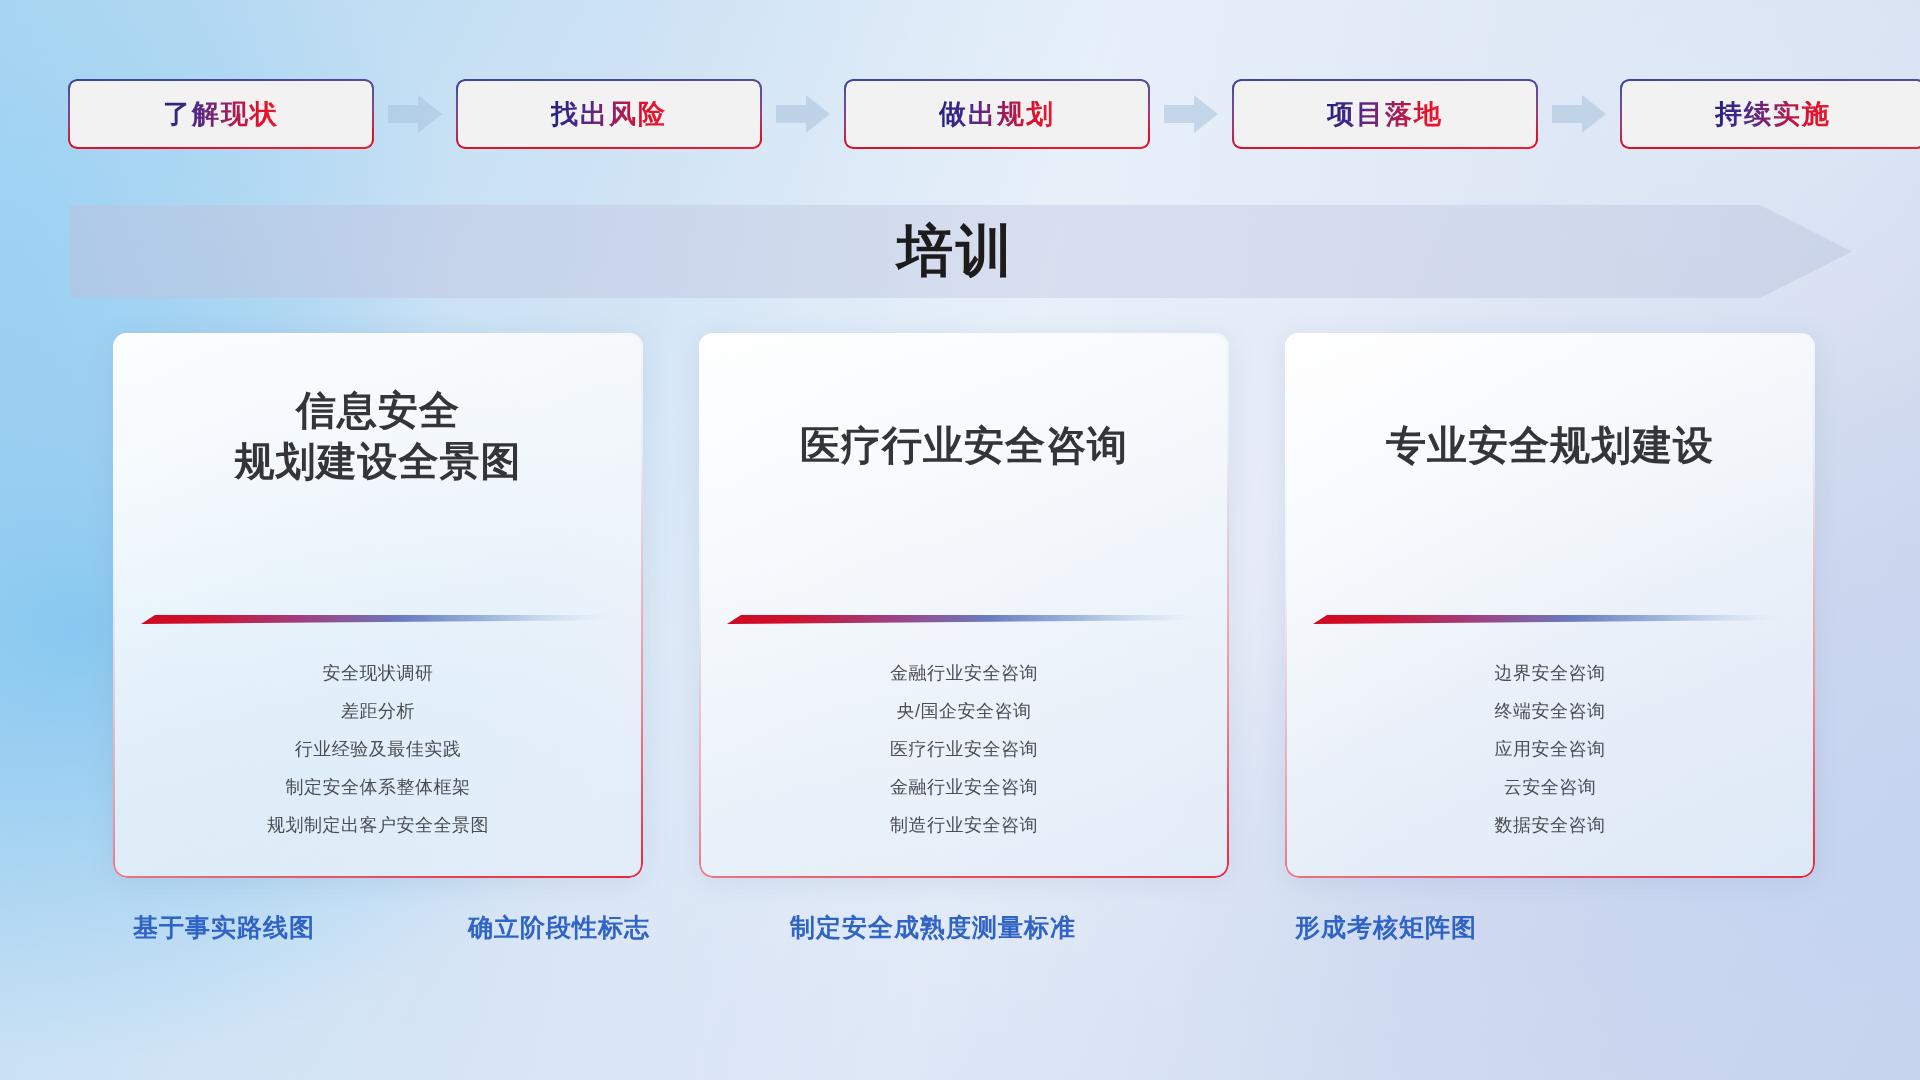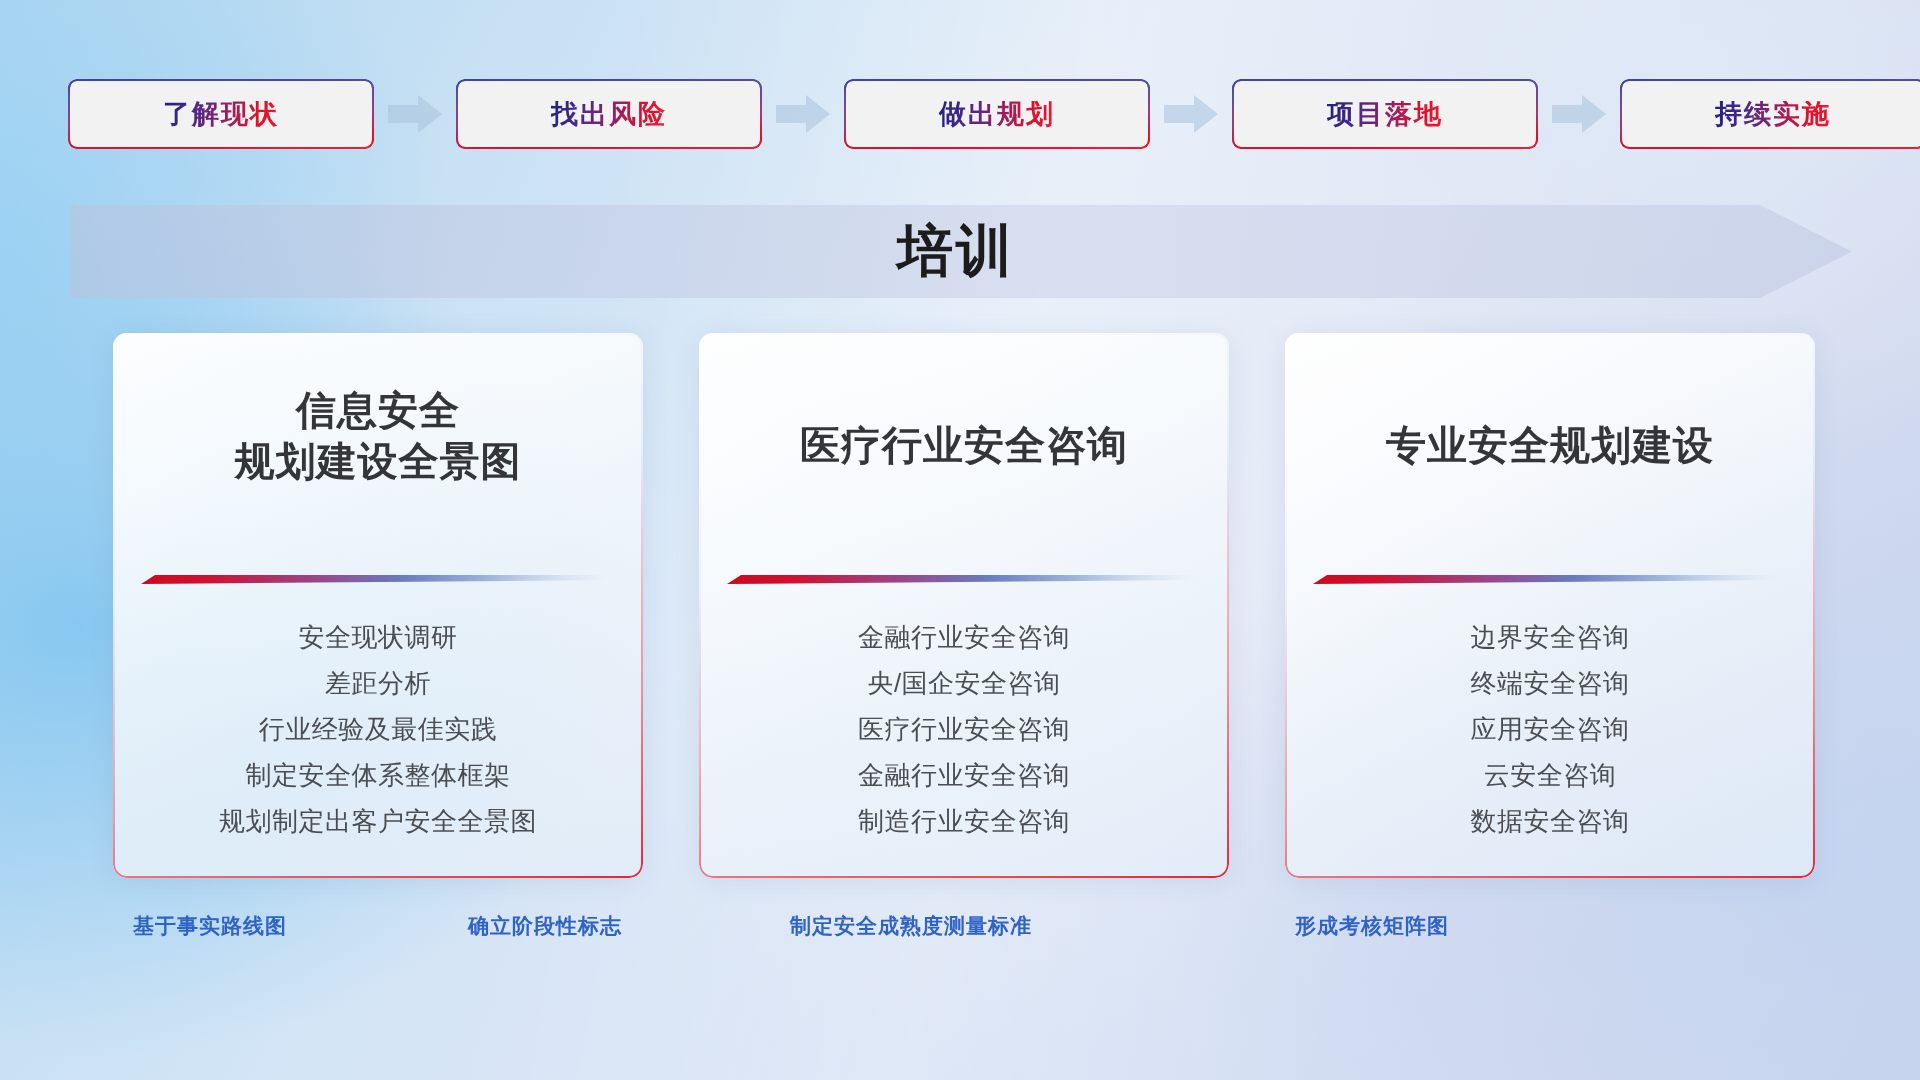--- a/index.html
+++ b/index.html
@@ -181,21 +181,21 @@
   }
   .card-divider svg { display: block; width: 100%; height: 100%; }
   .card-list {
     list-style: none;
     width: 100%;
     text-align: center;
     padding-top: 30px;
     padding-bottom: 34px;
   }
   .card-list li {
-    font-size: 26px;
+    font-size: 18px;
     color: #4a4d52;
     line-height: 1;
     padding: 10px 0;
     letter-spacing: 0.5px;
   }
 
   
   .title-block {
     height: 138px;
     display: flex;
@@ -207,21 +207,21 @@
   
   #captions {
     position: absolute;
     left: 0;
     top: 915px;
     width: 1920px;
     height: 42px;
   }
   .caption {
     position: absolute;
-    font-size: 21px;
+    font-size: 25px;
     font-weight: bold;
     color: #2f63c4;
     letter-spacing: 1px;
     white-space: nowrap;
     line-height: 1;
   }
 </style>
 </head>
 <body>
 

